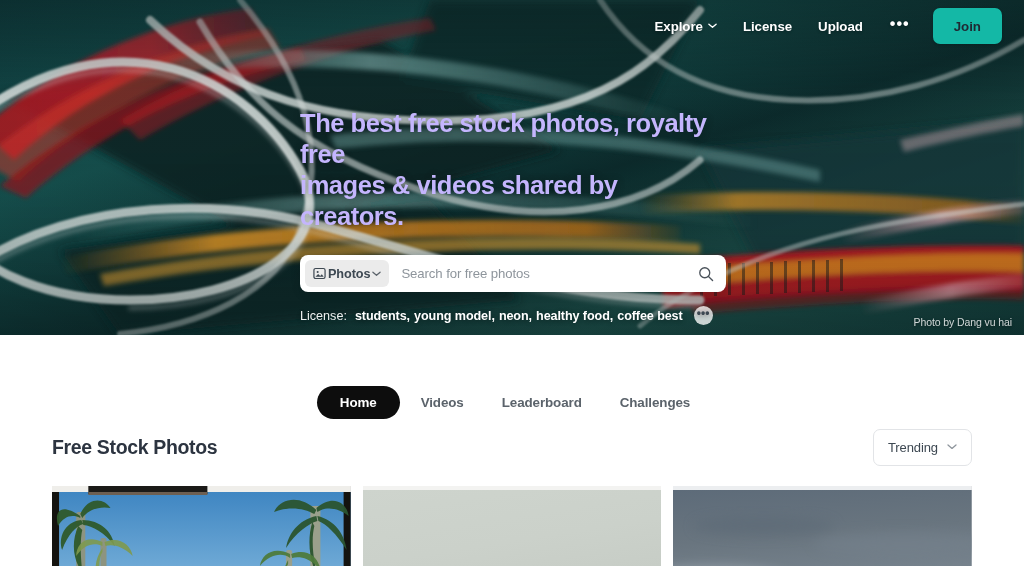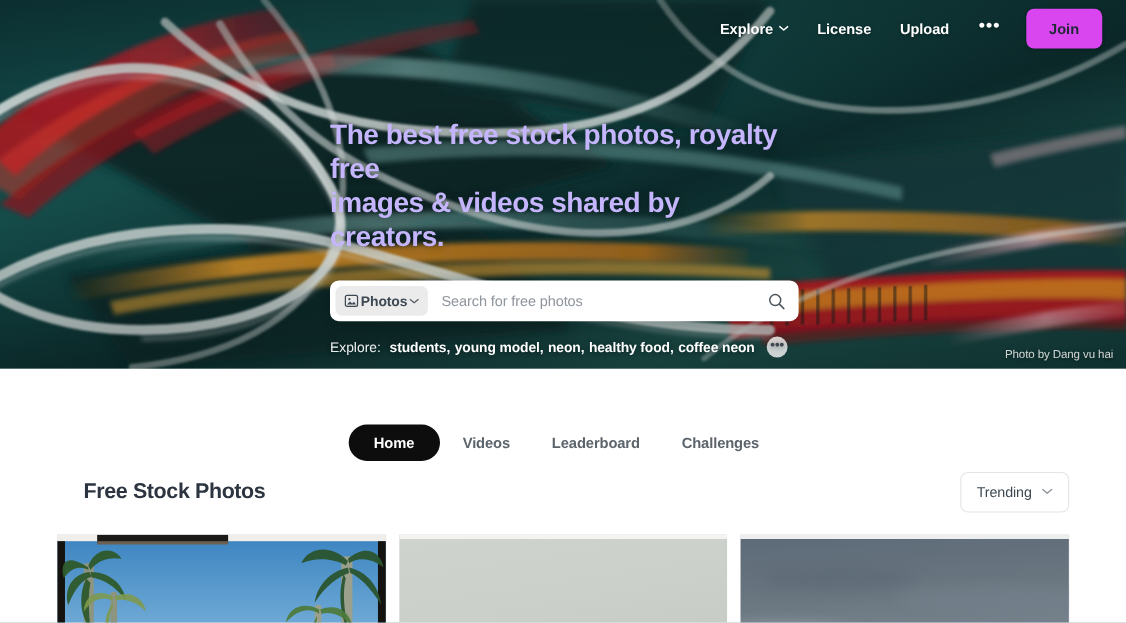--- a/index.html
+++ b/index.html
@@ -97,21 +97,21 @@
     color: #fff;
     font-size: 16px;
     font-weight: 700;
     padding: 6px 14px 10px;
     letter-spacing: 1px;
     line-height: 8px;
     text-shadow: 0 1px 3px rgba(0,0,0,0.3);
   }
   .join-btn {
     margin-left: 9px;
-    background: #d946ef;
+    background: #14b8a6;
     color: #1f2933;
     font-size: 13.3px;
     font-weight: 700;
     border: none;
     border-radius: 7px;
     height: 36px;
     padding: 0 21px;
     cursor: pointer;
     font-family: inherit;
     box-shadow: 0 1px 3px rgba(0,0,0,0.18);
@@ -262,21 +262,20 @@
     padding: 0 23px;
   }
 
   
   .section-head {
     display: flex;
     align-items: center;
     justify-content: space-between;
     padding: 0 52px;
     height: 56px;
-    margin-left: 24px;
   }
   .section-title {
     font-size: 19.5px;
     font-weight: 700;
     color: #2c3440;
     letter-spacing: -0.35px;
   }
   .sort-select {
     height: 37px;
     border: 1px solid #e2e4e7;
@@ -477,31 +476,31 @@
 
         <button class="search-submit">
           <svg width="16" height="16" viewBox="0 0 18 18">
             <circle cx="7.6" cy="7.6" r="5.6" fill="none" stroke="#4a525a" stroke-width="1.5"></circle>
             <path d="M11.8 11.8L16.4 16.4" stroke="#4a525a" stroke-width="1.5" stroke-linecap="round"></path>
           </svg>
         </button>
       </div>
 
       <div class="trending">
-        <span class="trending-label">Explore:</span>
+        <span class="trending-label">License:</span>
         <span class="trending-links">
           <a class="trending-link" href="#">students</a>
             <span class="trending-sep">,</span>
           <a class="trending-link" href="#">young model</a>
             <span class="trending-sep">,</span>
           <a class="trending-link" href="#">neon</a>
             <span class="trending-sep">,</span>
           <a class="trending-link" href="#">healthy food</a>
             <span class="trending-sep">,</span>
-          <a class="trending-link" href="#">coffee neon</a>
+          <a class="trending-link" href="#">coffee best</a>
         </span>
         <span class="trending-more">•••</span>
       </div>
     </div>
 
     <div class="photo-credit">Photo by Dang vu hai</div>
   </div>
 
   <div class="tabs-row">
     <button class="tab active">Home</button>

